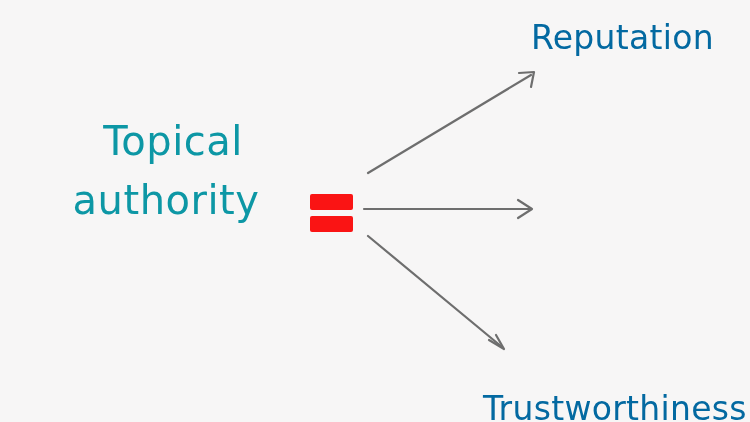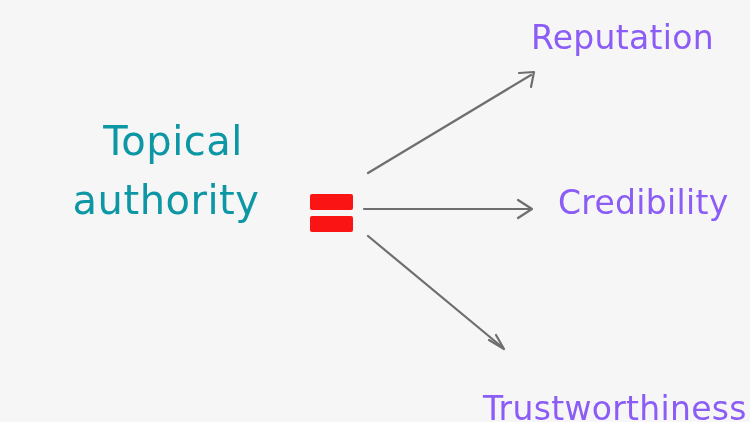--- a/index.html
+++ b/index.html
@@ -70,21 +70,21 @@
   #arrows {
     position: absolute;
     left: 0;
     top: 0;
     width: 750px;
     height: 422px;
   }
 
   
   .branch {
-    color: #8b5cf6;
+    color: #0369a1;
     font-size: 33px;
     letter-spacing: 0.3px;
   }
   #branch-reputation {
     left: 531px;
     top: 21px;
   }
   #branch-credibility {
     left: 558px;
     top: 186px;
@@ -123,17 +123,16 @@
     </g>
 
     <g>
       <line x1="368" y1="236" x2="502" y2="347" stroke="#6e6e6e" stroke-width="2.2" stroke-linecap="round"></line>
       <polyline points="489,340 504,349 496,335" fill="none" stroke="#6e6e6e" stroke-width="2.2" stroke-linecap="round" stroke-linejoin="round"></polyline>
     </g>
   </svg>
 
   <div class="node-label branch" id="branch-reputation">Reputation</div>
 
-  <div class="node-label branch" id="branch-credibility">Credibility</div>
 
   <div class="node-label branch" id="branch-trustworthiness">Trustworthiness</div>
 
 </div>
 
 </body></html>

